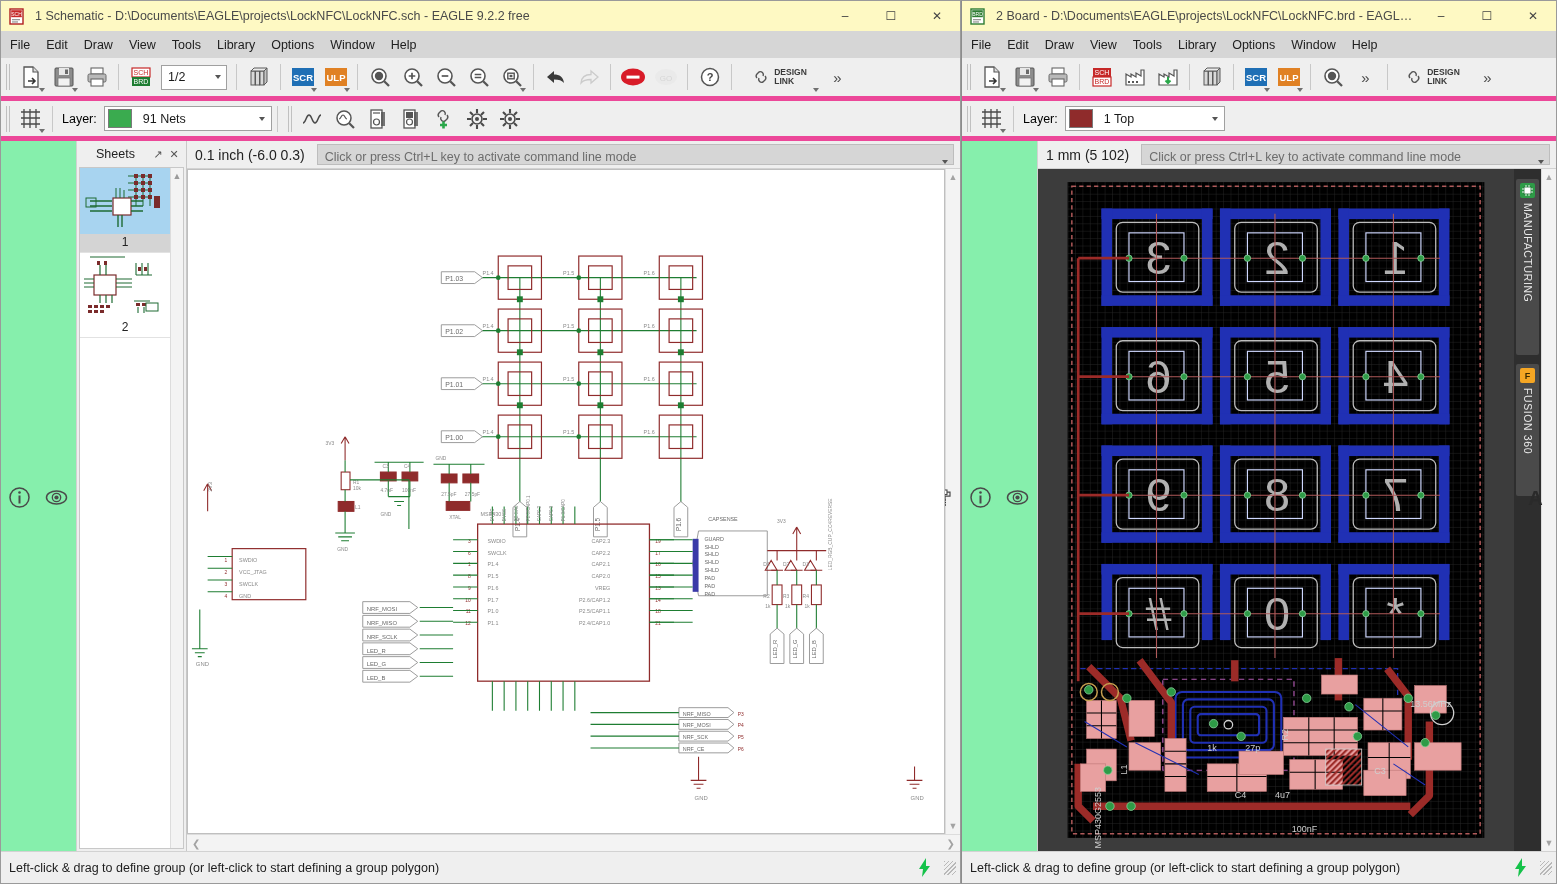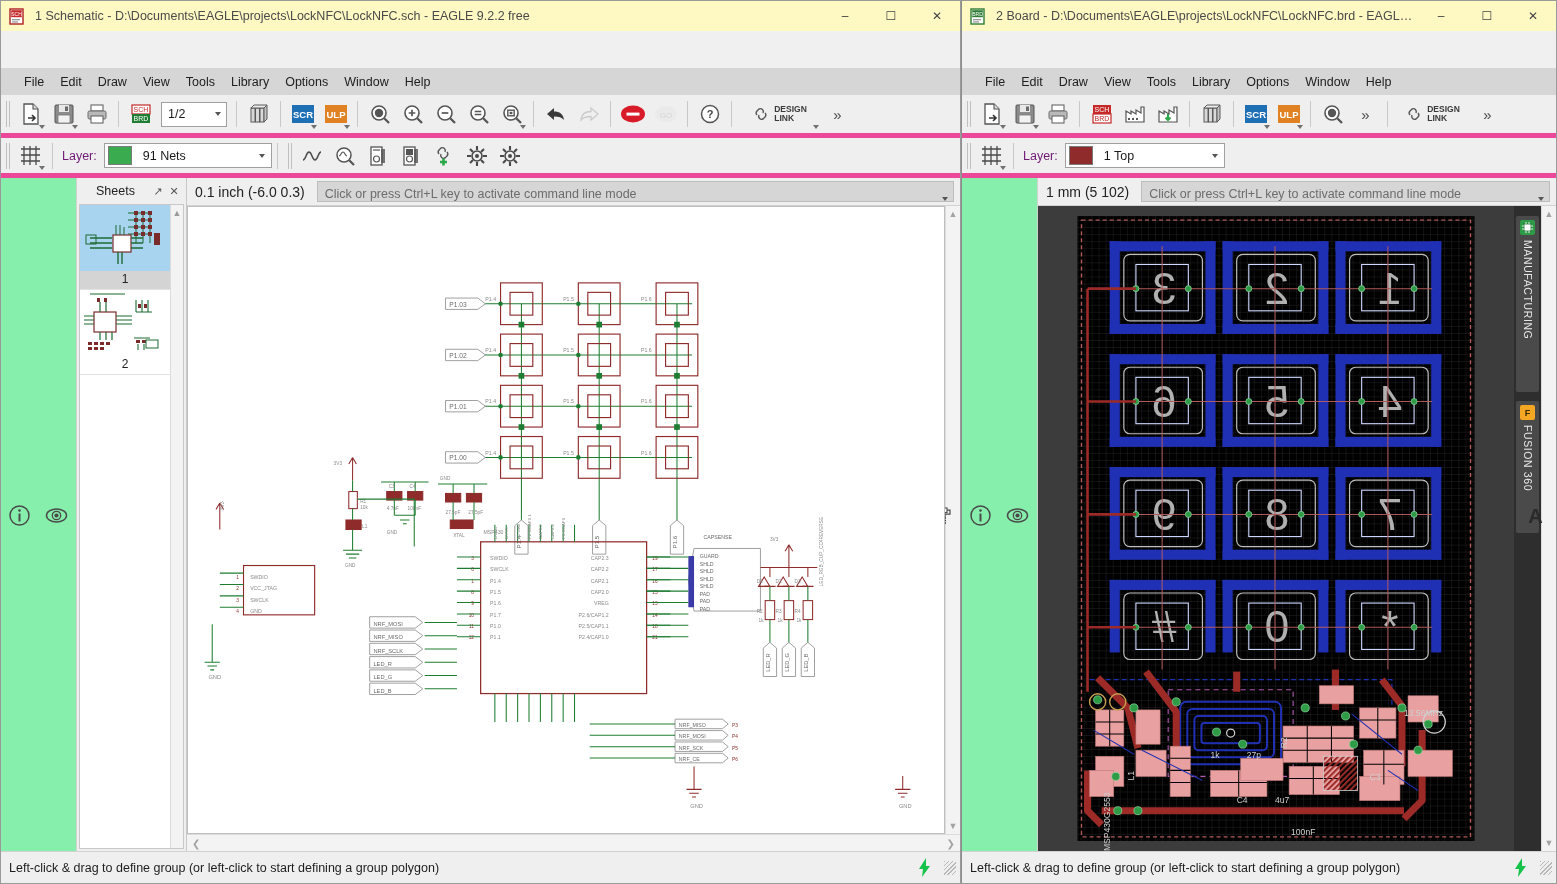--- a/index.html
+++ b/index.html
@@ -19,21 +19,21 @@
   .titlebar { height:30px; background:#fef9c3; display:flex; align-items:center;
               padding-left:8px; flex:0 0 30px; }
   .title-icon { width:17px; height:17px; margin-right:9px; flex:0 0 17px; position:relative; }
   .title-text { font-size:12.5px; color:#4a4a4a; white-space:nowrap; overflow:hidden;
                 text-overflow:ellipsis; flex:1 1 auto; }
   .win-btns { display:flex; height:30px; flex:0 0 auto; }
   .win-btn { width:46px; height:30px; display:flex; align-items:center; justify-content:center;
              color:#444; font-size:12px; }
 
   .menubar { height:27px; background:#d6d6d6; display:flex; align-items:center;
-             padding-left:15px; flex:0 0 27px;margin-top:37px; }
+             padding-left:1px; flex:0 0 27px; }
   .menu-item { padding:3px 8px; font-size:12.5px; color:#202020; }
 
   
   .tbrow { background:#efefef; display:flex; align-items:center; border-bottom:5px solid #ec4899; }
   .tb1 { height:43px; flex:0 0 43px; }
   .tb2 { height:40px; flex:0 0 40px; }
   .tb-sep { width:1px; height:26px; background:#c8c8c8; margin:0 5px; flex:0 0 1px; }
   .tb-grip { width:5px; height:26px; margin:0 3px 0 5px; flex:0 0 5px;
              background:repeating-linear-gradient(to right,#c0c0c0 0 1px,transparent 1px 3px); }
   .tbtn { width:33px; height:33px; display:flex; align-items:center; justify-content:center;
@@ -44,21 +44,21 @@
   .tbtn svg { display:block; }
 
   .combo { height:25px; border:1px solid #a0a0a0; background:#fff; display:flex; align-items:center;
            position:relative; font-size:12.5px; }
   .combo .cbtxt { padding:0 6px; flex:1 1 auto; white-space:nowrap; overflow:hidden; }
   .combo .cbarrow { width:17px; height:23px; display:flex; align-items:center; justify-content:center; flex:0 0 17px; }
   .combo .cbarrow i { border-left:3.5px solid transparent; border-right:3.5px solid transparent;
                       border-top:4px solid #555; display:block; }
   .swatch { width:24px; height:19px; margin:0 5px 0 3px; flex:0 0 24px; border:1px solid #7a7a7a; }
 
-  .lbl { font-size:12.5px; color:#701a75; margin:0 7px 0 4px; }
+  .lbl { font-size:12.5px; color:#000000; margin:0 7px 0 4px; }
 
   
   .cmdbar { display:flex; align-items:center; height:28px; flex:0 0 28px; background:#efefef;
             border-bottom:1px solid #d2d2d2; }
   .coord { font-size:14px; color:#222; padding:0 12px 0 8px; white-space:nowrap; }
   .cmdline { flex:1 1 auto; height:21px; background:#d6d6d6; border:1px solid #bdbdbd;
              display:flex; align-items:flex-end; margin-right:6px; }
   .cmdline span { font-size:12.5px; color:#6c6c6c; padding-left:7px; flex:1 1 auto; }
   .cmdline i { border-left:3.5px solid transparent; border-right:3.5px solid transparent;
                border-top:4px solid #555; margin-right:5px; }

